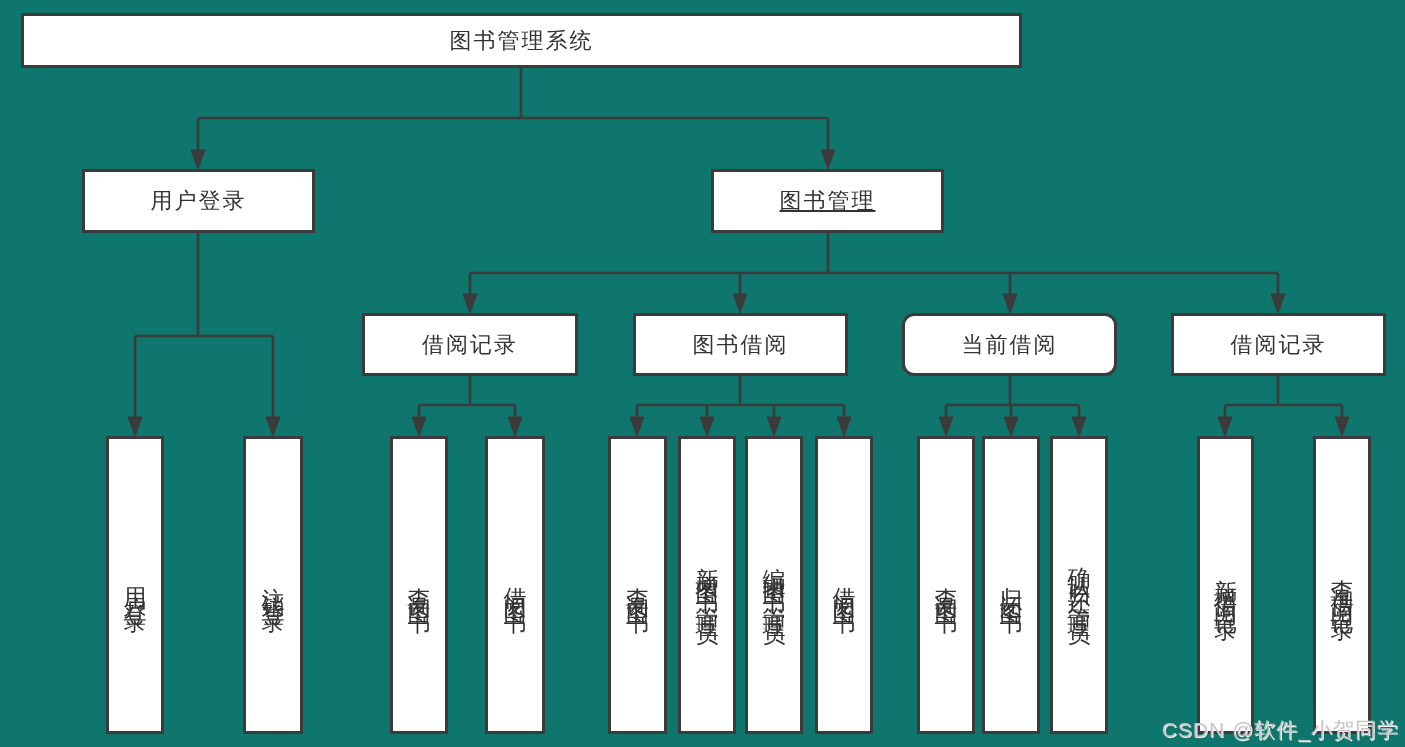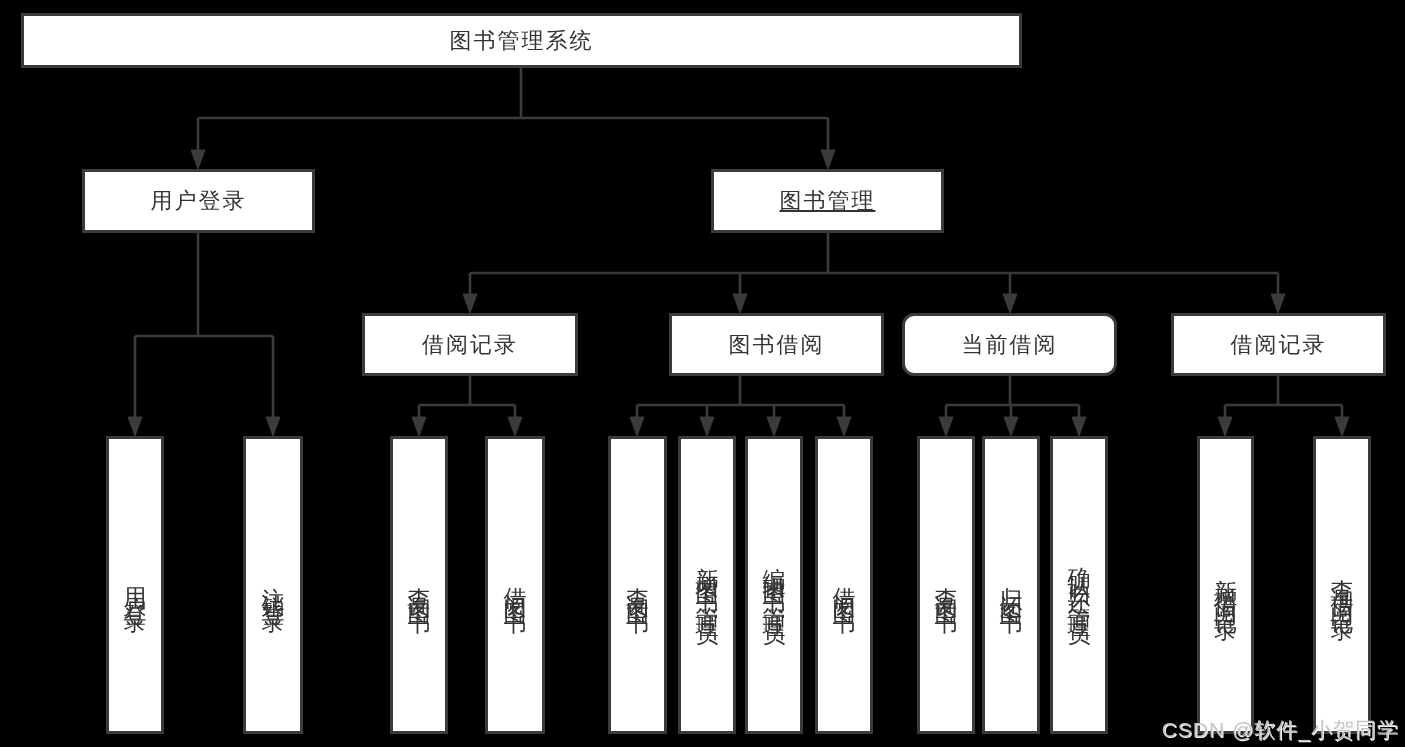--- a/index.html
+++ b/index.html
@@ -5,21 +5,21 @@
   :root{
     --line:#3b3b3b;
     --text:#333333;
     --watermark:#c6c6c6;
   }
   html,body{margin:0;padding:0;background:#ffffff;}
   .canvas{
     position:relative;
     width:1405px;height:747px;
     overflow:hidden;
-    background:#000000;
+    background:#0f766e;
     font-family:"Liberation Sans","DejaVu Sans",sans-serif;
   }
   .wires{position:absolute;left:0;top:0;width:1405px;height:747px;}
   .wires line{stroke:var(--line);stroke-width:2.6px;}
   .wires polygon{fill:var(--line);stroke:var(--line);stroke-width:1px;}
   .box{
     position:absolute;
     box-sizing:border-box;
     background:#ffffff;
     border:3px solid var(--line);
@@ -127,21 +127,21 @@
       <polygon points="1335,417 1349,417 1342,436"></polygon>
     </g>
   </svg>
 
   <div class="box h" style="left:21px;top:13px;width:1001px;height:55px;">图书管理系统</div>
 
   <div class="box h" style="left:82px;top:169px;width:233px;height:64px;">用户登录</div>
   <div class="box h" style="left:711px;top:169px;width:233px;height:64px;text-decoration:underline;">图书管理</div>
 
   <div class="box h" style="left:362px;top:313px;width:216px;height:63px;">借阅记录</div>
-  <div class="box h" style="left:633px;top:313px;width:215px;height:63px;margin-left:36px;">图书借阅</div>
+  <div class="box h" style="left:633px;top:313px;width:215px;height:63px;">图书借阅</div>
   <div class="box h" style="left:902px;top:313px;width:215px;height:63px;border-radius:12px;">当前借阅</div>
   <div class="box h" style="left:1171px;top:313px;width:215px;height:63px;">借阅记录</div>
 
   <div class="box v" style="left:106px;top:436px;width:58px;height:298px;">用户登录</div>
   <div class="box v" style="left:243px;top:436px;width:60px;height:298px;">注销登录</div>
 
   <div class="box v" style="left:390px;top:436px;width:58px;height:298px;">查询图书</div>
   <div class="box v" style="left:485px;top:436px;width:60px;height:298px;">借阅图书</div>
 
   <div class="box v" style="left:608px;top:436px;width:59px;height:298px;">查询图书</div>

